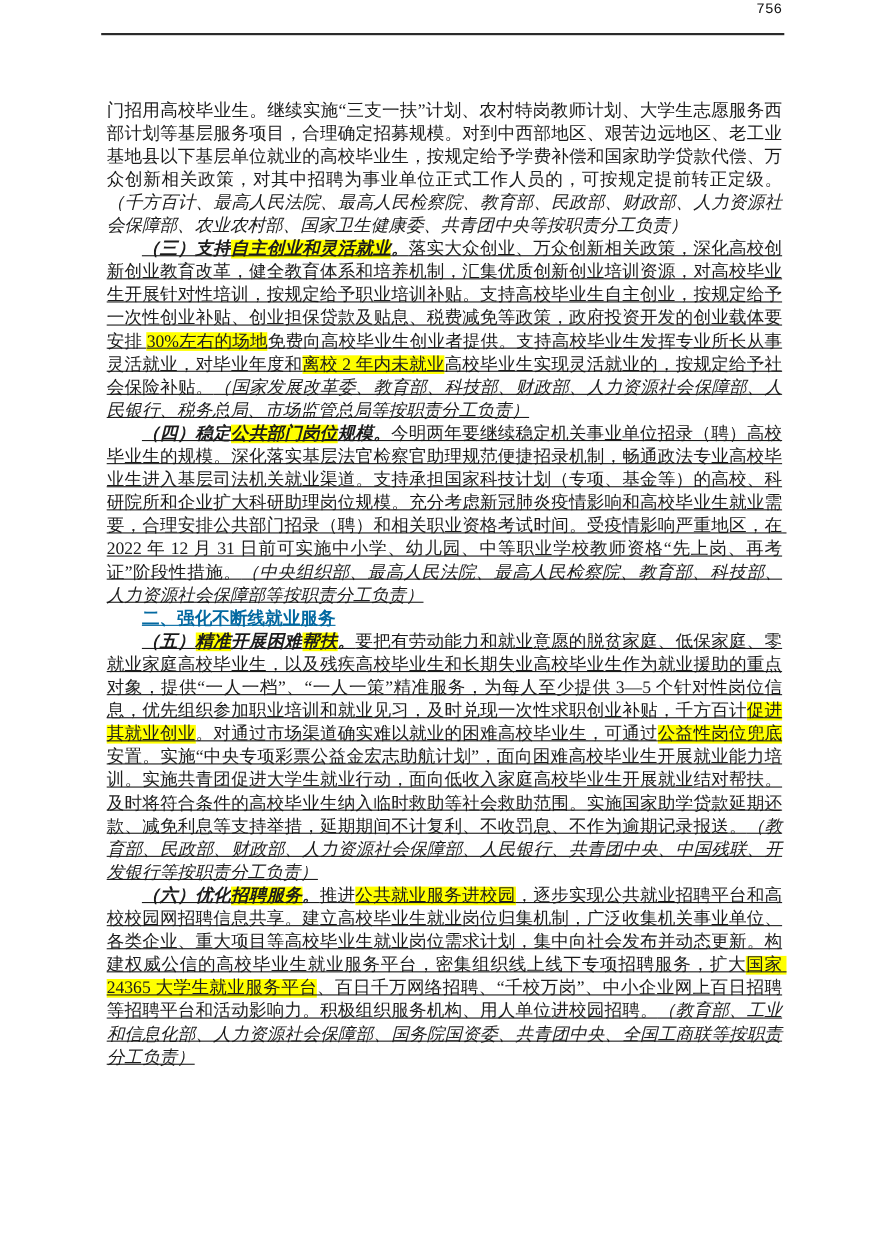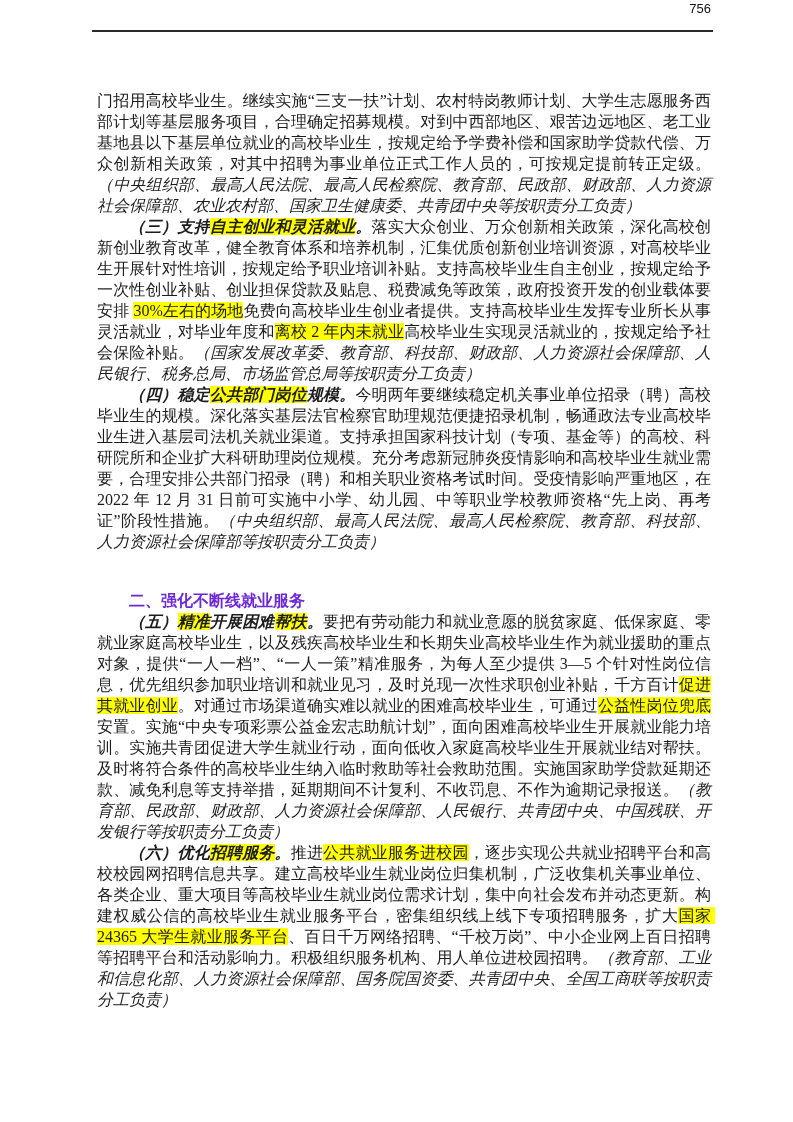--- a/index.html
+++ b/index.html
@@ -12,21 +12,21 @@
     width: 793px;
     height: 1122px;
     background: #ffffff;
     overflow: hidden;
     font-family: "Liberation Serif", "DejaVu Serif", serif;
   }
   .page-number {
     position: absolute;
     top: 1px;
     right: 82px;
-    font-family: Liberation Sans, sans-serif;
+    font-family: Liberation Mono, monospace;
     font-size: 13px;
     color: #111111;
   }
   .header-rule {
     position: absolute;
     top: 30px;
     left: 92px;
     width: 621px;
     height: 2px;
     background: #2a2a2a;
@@ -38,40 +38,39 @@
     width: 614px;
     color: #1c1c1c;
     font-size: 16px;
     line-height: 21px;
     text-align: justify;
   }
   p.para {
     margin: 0;
     padding: 0;
   }
-  p.indent { text-indent: 2em; }
+  p.indent { text-indent: 2em; text-decoration: underline; }
   p.heading {
     font-family: "Liberation Sans", "DejaVu Sans", sans-serif;
     font-weight: bold;
-    color: #6d28d9;
+    color: #0369a1;
     text-indent: 2em;
-    margin-top: 38px;
   }
   .run { white-space: pre-wrap; }
   .kai { font-style: italic; }
   .bold { font-weight: bold; }
   .hl { background: #ffff00; }
 </style>
 </head>
 <body>
 
 <div class="page">
   <span class="page-number">756</span>
   <div class="header-rule"></div>
   <div class="doc-body">
-      <p class="para"><span class="run">门招用高校毕业生。继续实施“三支一扶”计划、农村特岗教师计划、大学生志愿服务西部计划等基层服务项目，合理确定招募规模。对到中西部地区、艰苦边远地区、老工业基地县以下基层单位就业的高校毕业生，按规定给予学费补偿和国家助学贷款代偿、万众创新相关政策，对其中招聘为事业单位正式工作人员的，可按规定提前转正定级。</span><span class="run kai">（中央组织部、最高人民法院、最高人民检察院、教育部、民政部、财政部、人力资源社会保障部、农业农村部、国家卫生健康委、共青团中央等按职责分工负责）</span></p>
+      <p class="para"><span class="run">门招用高校毕业生。继续实施“三支一扶”计划、农村特岗教师计划、大学生志愿服务西部计划等基层服务项目，合理确定招募规模。对到中西部地区、艰苦边远地区、老工业基地县以下基层单位就业的高校毕业生，按规定给予学费补偿和国家助学贷款代偿、万众创新相关政策，对其中招聘为事业单位正式工作人员的，可按规定提前转正定级。</span><span class="run kai">（千方百计、最高人民法院、最高人民检察院、教育部、民政部、财政部、人力资源社会保障部、农业农村部、国家卫生健康委、共青团中央等按职责分工负责）</span></p>
       <p class="para indent"><span class="run kai bold">（三）支持</span><span class="run kai bold hl">自主创业和灵活就业</span><span class="run kai bold">。</span><span class="run">落实大众创业、万众创新相关政策，深化高校创新创业教育改革，健全教育体系和培养机制，汇集优质创新创业培训资源，对高校毕业生开展针对性培训，按规定给予职业培训补贴。支持高校毕业生自主创业，按规定给予一次性创业补贴、创业担保贷款及贴息、税费减免等政策，政府投资开发的创业载体要安排 </span><span class="run hl">30%左右的场地</span><span class="run">免费向高校毕业生创业者提供。支持高校毕业生发挥专业所长从事灵活就业，对毕业年度和</span><span class="run hl">离校 2 年内未就业</span><span class="run">高校毕业生实现灵活就业的，按规定给予社会保险补贴。</span><span class="run kai">（国家发展改革委、教育部、科技部、财政部、人力资源社会保障部、人民银行、税务总局、市场监管总局等按职责分工负责）</span></p>
       <p class="para indent"><span class="run kai bold">（四）稳定</span><span class="run kai bold hl">公共部门岗位</span><span class="run kai bold">规模。</span><span class="run">今明两年要继续稳定机关事业单位招录（聘）高校毕业生的规模。深化落实基层法官检察官助理规范便捷招录机制，畅通政法专业高校毕业生进入基层司法机关就业渠道。支持承担国家科技计划（专项、基金等）的高校、科研院所和企业扩大科研助理岗位规模。充分考虑新冠肺炎疫情影响和高校毕业生就业需要，合理安排公共部门招录（聘）和相关职业资格考试时间。受疫情影响严重地区，在 2022 年 12 月 31 日前可实施中小学、幼儿园、中等职业学校教师资格“先上岗、再考证”阶段性措施。</span><span class="run kai">（中央组织部、最高人民法院、最高人民检察院、教育部、科技部、人力资源社会保障部等按职责分工负责）</span></p>
       <p class="para heading indent"><span class="run">二、强化不断线就业服务</span></p>
       <p class="para indent"><span class="run kai bold">（五）</span><span class="run kai bold hl">精准</span><span class="run kai bold">开展困难</span><span class="run kai bold hl">帮扶</span><span class="run kai bold">。</span><span class="run">要把有劳动能力和就业意愿的脱贫家庭、低保家庭、零就业家庭高校毕业生，以及残疾高校毕业生和长期失业高校毕业生作为就业援助的重点对象，提供“一人一档”、“一人一策”精准服务，为每人至少提供 3—5 个针对性岗位信息，优先组织参加职业培训和就业见习，及时兑现一次性求职创业补贴，千方百计</span><span class="run hl">促进其就业创业</span><span class="run">。对通过市场渠道确实难以就业的困难高校毕业生，可通过</span><span class="run hl">公益性岗位兜底</span><span class="run">安置。实施“中央专项彩票公益金宏志助航计划”，面向困难高校毕业生开展就业能力培训。实施共青团促进大学生就业行动，面向低收入家庭高校毕业生开展就业结对帮扶。及时将符合条件的高校毕业生纳入临时救助等社会救助范围。实施国家助学贷款延期还款、减免利息等支持举措，延期期间不计复利、不收罚息、不作为逾期记录报送。</span><span class="run kai">（教育部、民政部、财政部、人力资源社会保障部、人民银行、共青团中央、中国残联、开发银行等按职责分工负责）</span></p>
       <p class="para indent"><span class="run kai bold">（六）优化</span><span class="run kai bold hl">招聘服务</span><span class="run kai bold">。</span><span class="run">推进</span><span class="run hl">公共就业服务进校园</span><span class="run">，逐步实现公共就业招聘平台和高校校园网招聘信息共享。建立高校毕业生就业岗位归集机制，广泛收集机关事业单位、各类企业、重大项目等高校毕业生就业岗位需求计划，集中向社会发布并动态更新。构建权威公信的高校毕业生就业服务平台，密集组织线上线下专项招聘服务，扩大</span><span class="run hl">国家 24365 大学生就业服务平台</span><span class="run">、百日千万网络招聘、“千校万岗”、中小企业网上百日招聘等招聘平台和活动影响力。积极组织服务机构、用人单位进校园招聘。</span><span class="run kai">（教育部、工业和信息化部、人力资源社会保障部、国务院国资委、共青团中央、全国工商联等按职责分工负责）</span></p>
     </div>
 </div>
 
 </body></html>

